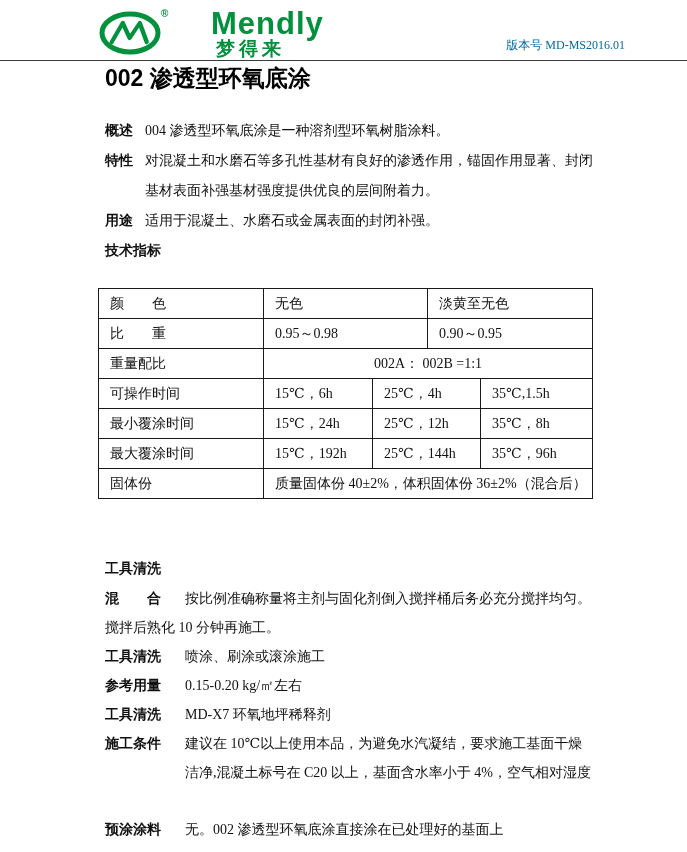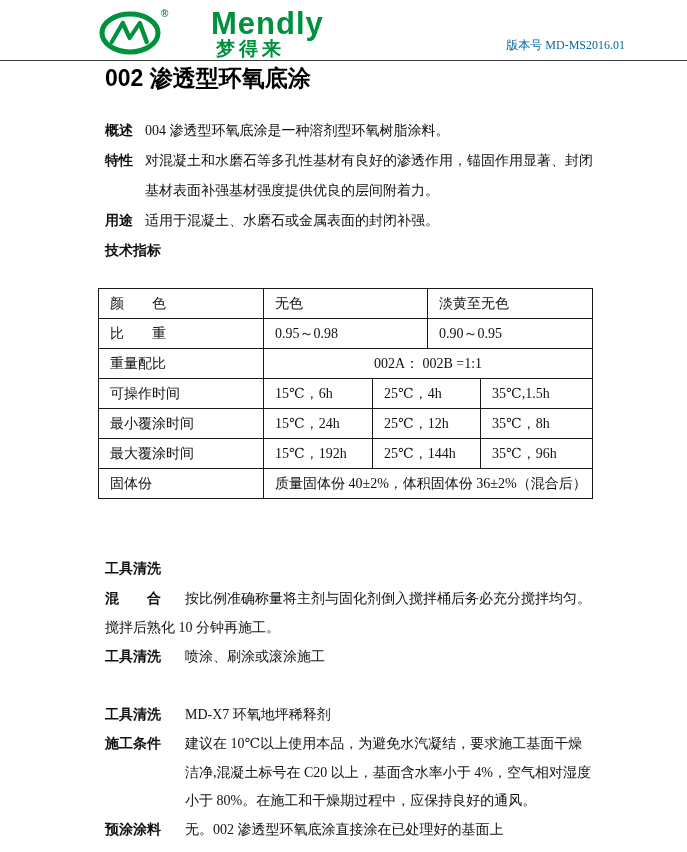--- a/index.html
+++ b/index.html
@@ -125,32 +125,33 @@
     <span class="l105 bold">混　　合</span>
     <span class="t185">按比例准确称量将主剂与固化剂倒入搅拌桶后务必充分搅拌均匀。</span>
   </div>
   <div class="tline" style="top:619px">
     <span class="l105">搅拌后熟化 10 分钟再施工。</span>
   </div>
   <div class="tline" style="top:648px">
     <span class="l105 bold">工具清洗</span>
     <span class="t185">喷涂、刷涂或滚涂施工</span>
   </div>
+  <div class="tline" style="top:677px">
+    <span class="l105 bold">参考用量</span>
+    <span class="t185">0.15-0.20 kg/㎡左右</span>
+  </div>
   <div class="tline" style="top:706px">
     <span class="l105 bold">工具清洗</span>
     <span class="t185">MD-X7 环氧地坪稀释剂</span>
   </div>
   <div class="tline" style="top:735px">
     <span class="l105 bold">施工条件</span>
     <span class="t185">建议在 10℃以上使用本品，为避免水汽凝结，要求施工基面干燥</span>
   </div>
   <div class="tline" style="top:764px">
     <span class="t185">洁净,混凝土标号在 C20 以上，基面含水率小于 4%，空气相对湿度</span>
   </div>
-  <div class="tline" style="top:792px">
-    <span class="t185">小于 80%。在施工和干燥期过程中，应保持良好的通风。</span>
-  </div>
   <div class="tline" style="top:821px">
     <span class="l105 bold">预涂涂料</span>
     <span class="t185">无。002 渗透型环氧底涂直接涂在已处理好的基面上</span>
   </div>
 
 </div>
 
 </body></html>

